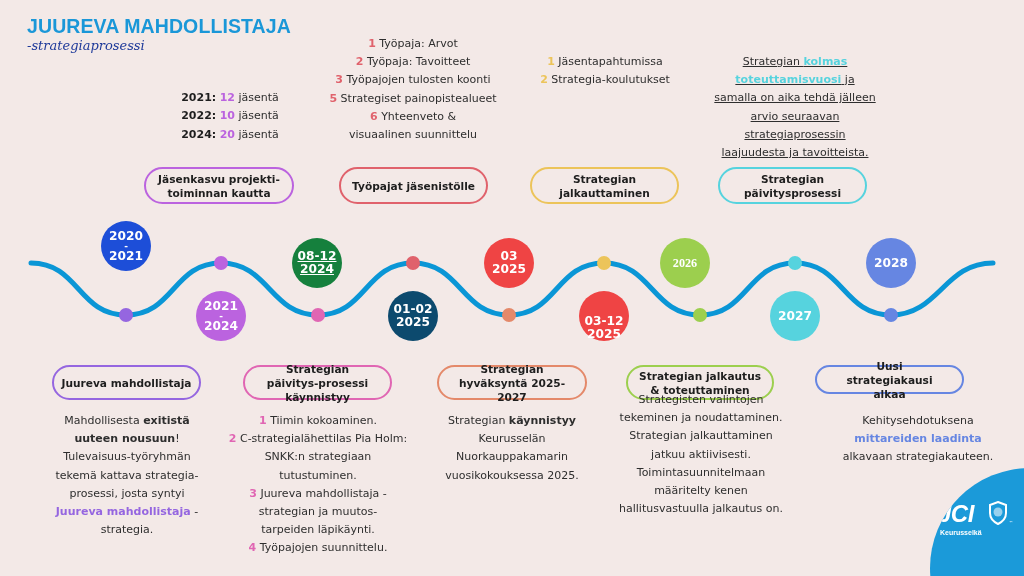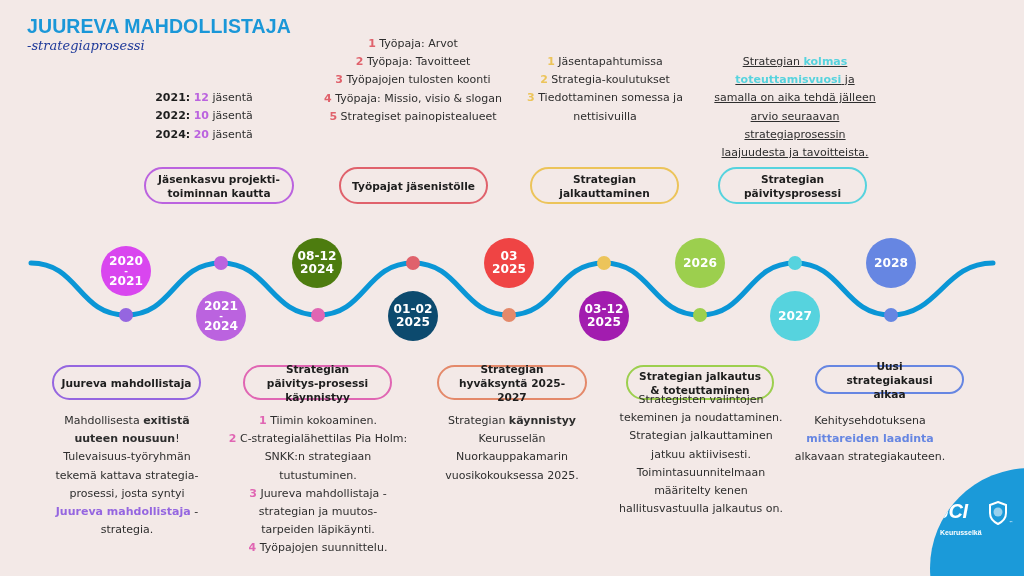--- a/index.html
+++ b/index.html
@@ -44,40 +44,39 @@
     position:absolute; left:930px; top:468px; width:200px; height:200px;
     border-radius:50%; background:#1b9ad9; overflow:hidden;
   }
 </style>
 </head>
 <body>
 
 <div class="abs title">JUUREVA MAHDOLLISTAJA</div>
 <div class="abs subtitle">-strategiaprosessi</div>
 
-<div class="abs textblock" style="left:134px; top:89px; width:140px;">
+<div class="abs textblock" style="left:160px; top:89px; width:140px;">
   <div class="year-line"><b>2021:</b> <span class="num" style="color:#bb63df">12</span> <span>jäsentä</span></div>
   <div class="year-line"><b>2022:</b> <span class="num" style="color:#bb63df">10</span> <span>jäsentä</span></div>
   <div class="year-line"><b>2024:</b> <span class="num" style="color:#bb63df">20</span> <span>jäsentä</span></div>
 </div>
 <div class="pill" style="left:144px; top:167px; width:150px; height:37px; border-color:#bb63df;">Jäsenkasvu projekti-toiminnan kautta</div>
 
 <div class="abs textblock" style="left:318px; top:35px; width:190px;">
   <div><span class="num" style="color:#e0626c">1</span> <span>Työpaja: Arvot</span></div>
   <div><span class="num" style="color:#e0626c">2</span> <span>Työpaja: Tavoitteet</span></div>
   <div><span class="num" style="color:#e0626c">3</span> <span>Työpajojen tulosten koonti</span></div>
-  <div style="white-space:nowrap;"><span class="num" style="color:#e0626c">4</span> <span>Työpaja: Missio, visio &amp; slogan</span></div>
   <div><span class="num" style="color:#e0626c">5</span> <span>Strategiset painopistealueet</span></div>
+  <div style="padding:0 28px;"><span class="num" style="color:#e0626c">6</span> <span>Yhteenveto &amp; visuaalinen suunnittelu</span></div>
 </div>
 <div class="pill" style="left:339px; top:167px; width:149px; height:37px; border-color:#e0626c;">Työpajat jäsenistölle</div>
 
 <div class="abs textblock" style="left:510px; top:53px; width:190px;">
   <div><span class="num" style="color:#ecc45a">1</span> <span>Jäsentapahtumissa</span></div>
   <div><span class="num" style="color:#ecc45a">2</span> <span>Strategia-koulutukset</span></div>
-  <div style="padding:0 12px;"><span class="num" style="color:#ecc45a">3</span> <span>Tiedottaminen somessa ja nettisivuilla</span></div>
 </div>
 <div class="pill" style="left:530px; top:167px; width:149px; height:37px; border-color:#ecc45a; padding:0 30px;">Strategian jalkauttaminen</div>
 
 <div class="abs textblock" style="left:714px; top:53px; width:162px;text-decoration:underline;">
   <span>Strategian </span><span class="num" style="color:#56d3de">kolmas toteuttamisvuosi</span><span> ja samalla on aika tehdä jälleen arvio seuraavan strategiaprosessin laajuudesta ja tavoitteista.</span>
 </div>
 <div class="pill" style="left:718px; top:167px; width:149px; height:37px; border-color:#56d3de; padding:0 26px;">Strategian päivitysprosessi</div>
 
 <svg class="abs" style="left:0; top:0;" width="1024" height="576" viewBox="0 0 1024 576">
   <path d="M31,263 C79,263 78,315 126,315 C174,315 173,263 221,263 C269,263 270,315 318,315 C366,315 365,263 413,263 C461,263 461,315 509,315 C557,315 556,263 604,263 C652,263 652,315 700,315 C748,315 747,263 795,263 C843,263 843,315 891,315 C939,315 944,263 993,263" fill="none" stroke="#0a96d6" stroke-width="5" stroke-linecap="round"></path>
@@ -86,47 +85,47 @@
 <div class="dot" style="left:119px; top:308px; background:#9566e0;"></div>
 <div class="dot" style="left:214px; top:256px; background:#bb63df;"></div>
 <div class="dot" style="left:311px; top:308px; background:#e066b3;"></div>
 <div class="dot" style="left:406px; top:256px; background:#e0626c;"></div>
 <div class="dot" style="left:502px; top:308px; background:#e4896a;"></div>
 <div class="dot" style="left:597px; top:256px; background:#ecc45a;"></div>
 <div class="dot" style="left:693px; top:308px; background:#9ccf4e;"></div>
 <div class="dot" style="left:788px; top:256px; background:#56d3de;"></div>
 <div class="dot" style="left:884px; top:308px; background:#6686e2;"></div>
 
-<div class="circle" style="left:101px; top:246px; background:#d946ef;">
+<div class="circle" style="left:101px; top:221px; background:#1d4ed8;">
   <span>2020</span>
     <span class="dash">-</span>
     <span>2021</span>
 </div>
 <div class="circle" style="left:196px; top:291px; background:#bb63df;">
   <span>2021</span>
     <span class="dash">-</span>
     <span>2024</span>
 </div>
-<div class="circle" style="left:292px; top:238px; background:#4d7c0f;">
+<div class="circle" style="left:292px; top:238px; background:#15803d;text-decoration:underline;">
   <span>08-12</span>
     <span>2024</span>
 </div>
 <div class="circle" style="left:388px; top:291px; background:#0c4a6e;">
   <span>01-02</span>
     <span>2025</span>
 </div>
 <div class="circle" style="left:484px; top:238px; background:#ef4444;">
   <span>03</span>
     <span>2025</span>
 </div>
-<div class="circle" style="left:579px; top:291px; background:#a21caf;">
+<div class="circle" style="left:579px; top:291px; background:#ef4444;justify-content:flex-end;">
   <span>03-12</span>
     <span>2025</span>
 </div>
-<div class="circle" style="left:675px; top:238px; background:#9ccf4e;">
+<div class="circle" style="left:660px; top:238px; background:#9ccf4e;font-family:Liberation Serif, serif;">
   <span>2026</span>
 </div>
 <div class="circle" style="left:770px; top:291px; background:#56d3de;">
   <span>2027</span>
 </div>
 <div class="circle" style="left:866px; top:238px; background:#6686e2;">
   <span>2028</span>
 </div>
 
 <div class="pill" style="left:52px; top:365px; width:149px; height:35px; border-color:#9566e0;">Juureva mahdollistaja</div>
@@ -147,25 +146,25 @@
 </div>
 
 <div class="abs textblock" style="left:432px; top:412px; width:160px;">
   <span>Strategian </span><b>käynnistyy</b><span> Keurusselän Nuorkauppakamarin vuosikokouksessa 2025.</span>
 </div>
 
 <div class="abs textblock" style="left:612px; top:391px; width:178px;">
   <span>Strategisten valintojen tekeminen ja noudattaminen. Strategian jalkauttaminen jatkuu aktiivisesti. Toimintasuunnitelmaan määritelty kenen hallitusvastuulla jalkautus on.</span>
 </div>
 
-<div class="abs textblock" style="left:784px; top:412px; width:172px;">
+<div class="abs textblock" style="left:832px; top:412px; width:172px;">
   <span>Kehitysehdotuksena </span><b style="color:#6686e2">mittareiden laadinta</b><span> alkavaan strategiakauteen.</span>
 </div>
 
 <div class="jci">
-  <div class="abs" style="left:8px; top:32px; font-family:'Liberation Sans', sans-serif; font-style:italic; font-weight:bold; font-size:20px; color:#fff; letter-spacing:-0.5px;">JCI</div>
+  <div class="abs" style="left:8px; top:32px; font-family:'Liberation Sans', sans-serif; font-style:italic; font-weight:bold; font-size:24px; color:#fff; letter-spacing:-0.5px;">JCI</div>
   <svg class="abs" style="left:58px; top:33px;" width="20" height="24" viewBox="0 0 20 24">
     <path d="M10,1 L18,4 L18,12 C18,17 14,21 10,23 C6,21 2,17 2,12 L2,4 Z" fill="none" stroke="#fff" stroke-width="2"></path>
     <circle cx="10" cy="11" r="4.5" fill="#fff" opacity="0.55"></circle>
   </svg>
   <div class="abs" style="left:79px; top:52px; font-size:4px; color:#fff;">™</div>
   <div class="abs" style="left:10px; top:61px; font-family:'Liberation Sans', sans-serif; font-weight:bold; font-size:7px; color:#fff;">Keurusselkä</div>
 </div>
 
 </body></html>

